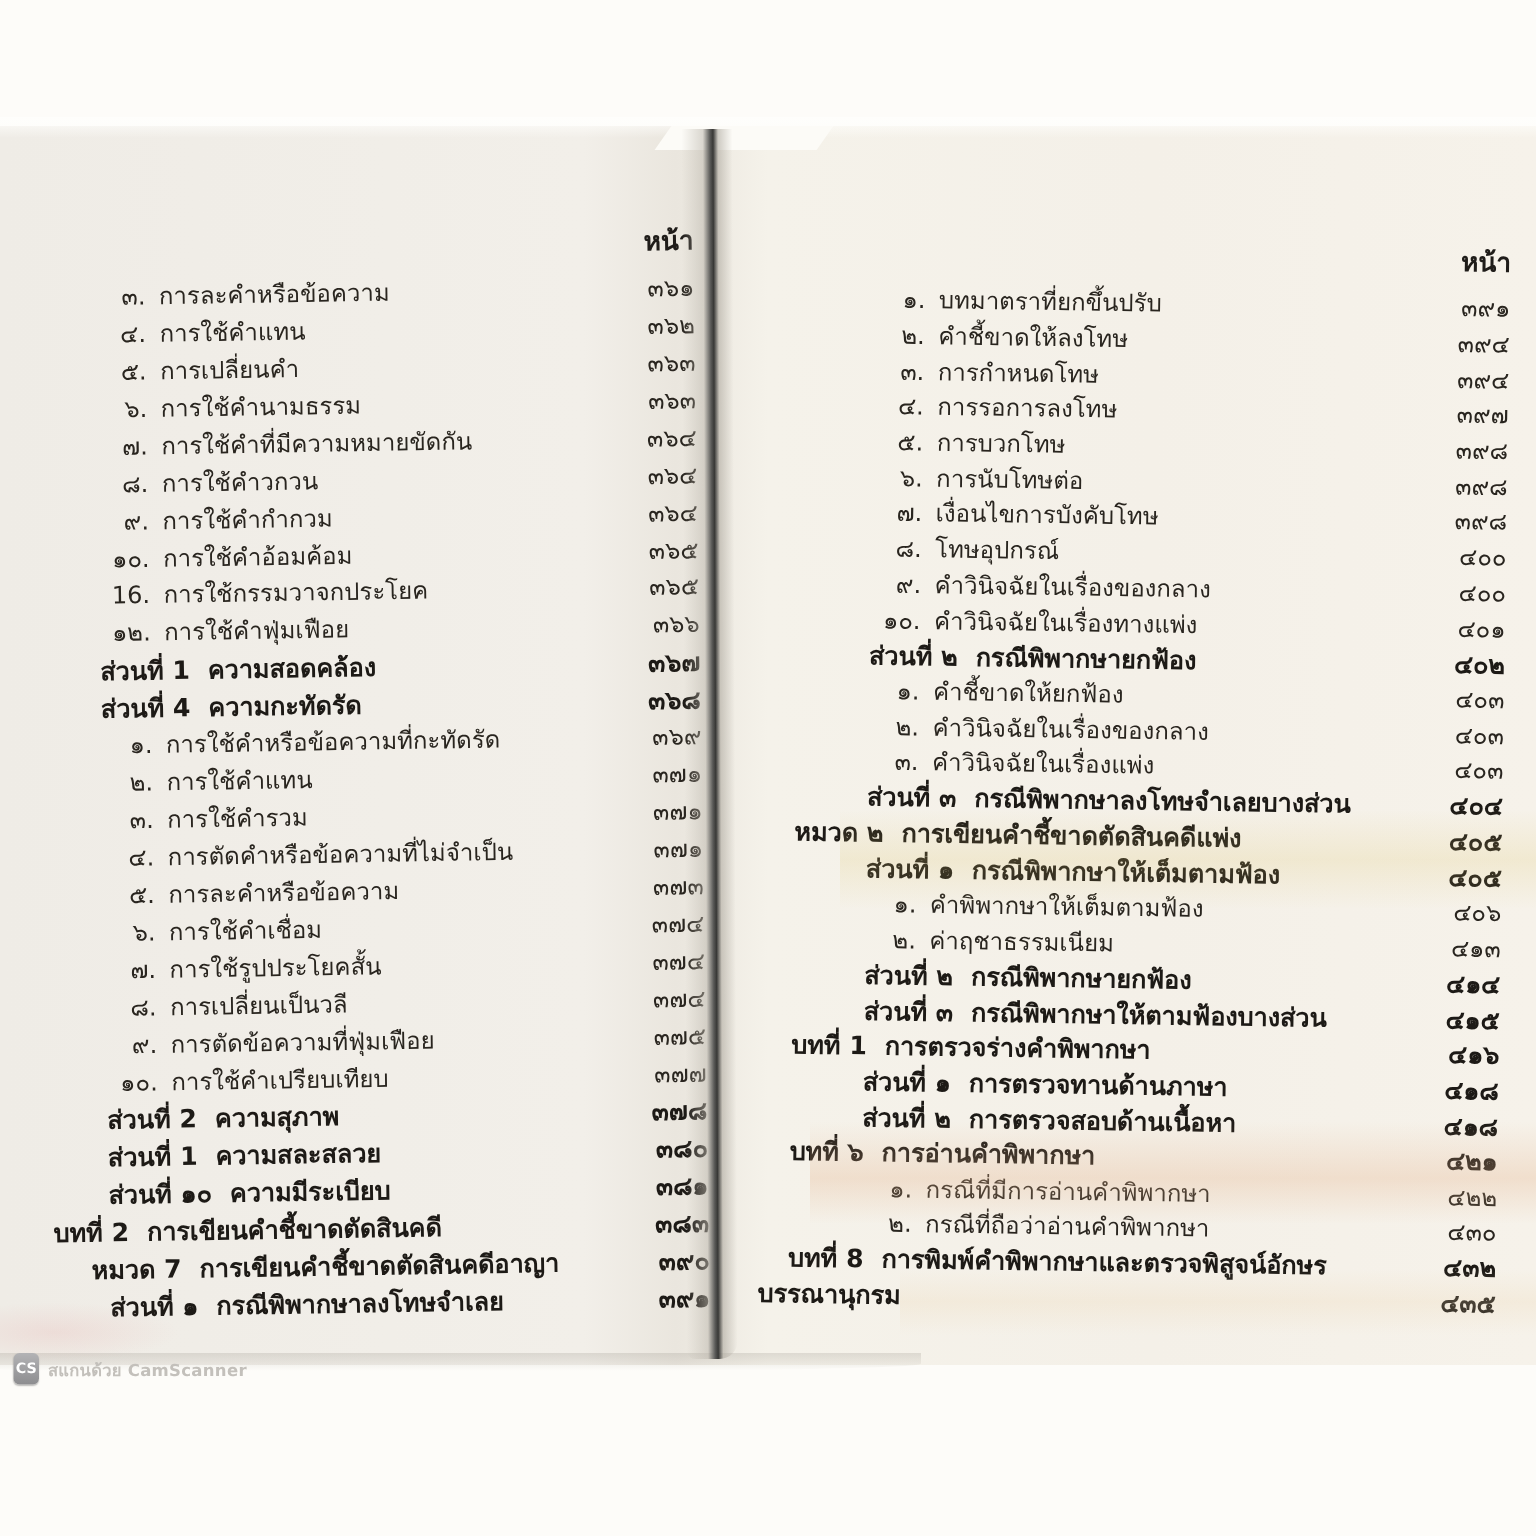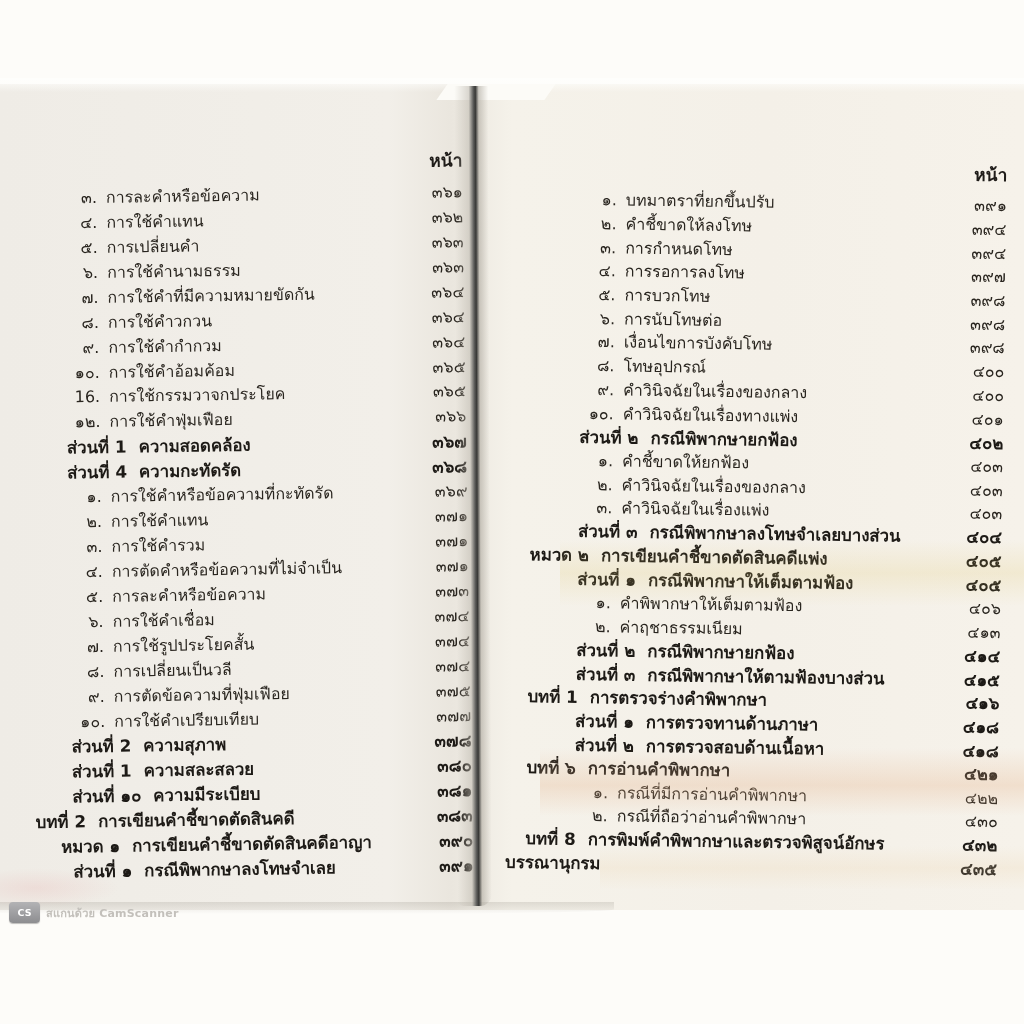--- a/index.html
+++ b/index.html
@@ -86,21 +86,21 @@
     background:linear-gradient(to bottom,rgba(228,178,138,0),rgba(228,178,138,0.30) 55%,rgba(228,178,138,0));}
   .streak-3{left:600px;top:846px;width:424px;height:44px;
     background:linear-gradient(to bottom,rgba(235,210,170,0),rgba(235,210,170,0.22) 50%,rgba(235,210,170,0));}
   .smudge-bl{left:0;top:868px;width:120px;height:40px;
     background:radial-gradient(ellipse at 30% 50%,rgba(225,150,150,0.18),rgba(225,150,150,0) 70%);}
   
   .watermark{
     position:absolute;left:9px;top:902px;display:flex;align-items:center;gap:6px;
   }
   .wm-icon{
-    width:31px;height:21px;border-radius:4px;
+    width:17px;height:21px;border-radius:4px;
     background:linear-gradient(#b3b3b5,#8d8d90);
     color:#ffffff;font-size:9.5px;font-weight:700;
     display:flex;align-items:center;justify-content:center;
     box-shadow:0 1px 1px rgba(0,0,0,0.25);
   }
   .wm-text{font-size:11px;color:#c3c0bb;letter-spacing:0.2px;font-weight:bold;}
 </style>
 </head>
 <body>
 
@@ -290,21 +290,21 @@
         </div>
         <div class="toc-row indent-0 bold">
           <span class="toc-label">
             <span class="toc-num">บทที่ 2</span>
             <span class="toc-title">การเขียนคำชี้ขาดตัดสินคดี</span>
           </span>
           <span class="toc-page">๓๘๓</span>
         </div>
         <div class="toc-row indent-1 bold">
           <span class="toc-label">
-            <span class="toc-num">หมวด ๑</span>
+            <span class="toc-num">หมวด 7</span>
             <span class="toc-title">การเขียนคำชี้ขาดตัดสินคดีอาญา</span>
           </span>
           <span class="toc-page">๓๙๐</span>
         </div>
         <div class="toc-row indent-2 bold">
           <span class="toc-label">
             <span class="toc-num">ส่วนที่ ๑</span>
             <span class="toc-title">กรณีพิพากษาลงโทษจำเลย</span>
           </span>
           <span class="toc-page">๓๙๑</span>

